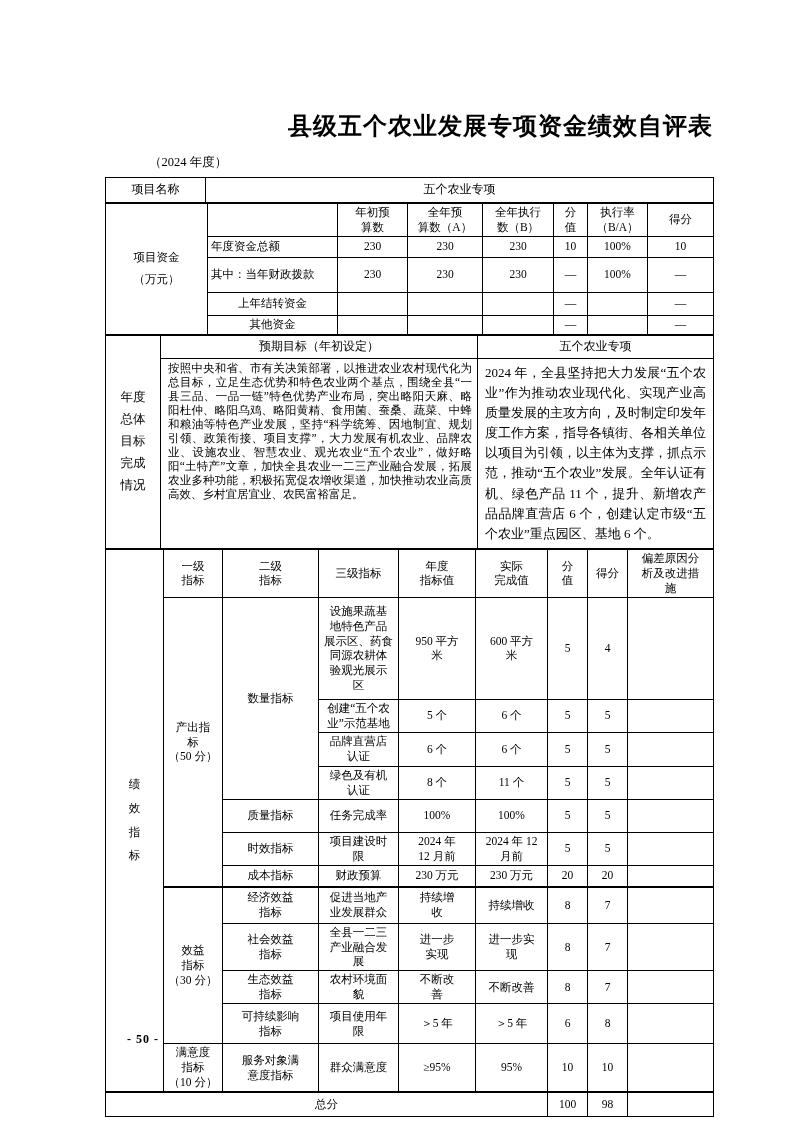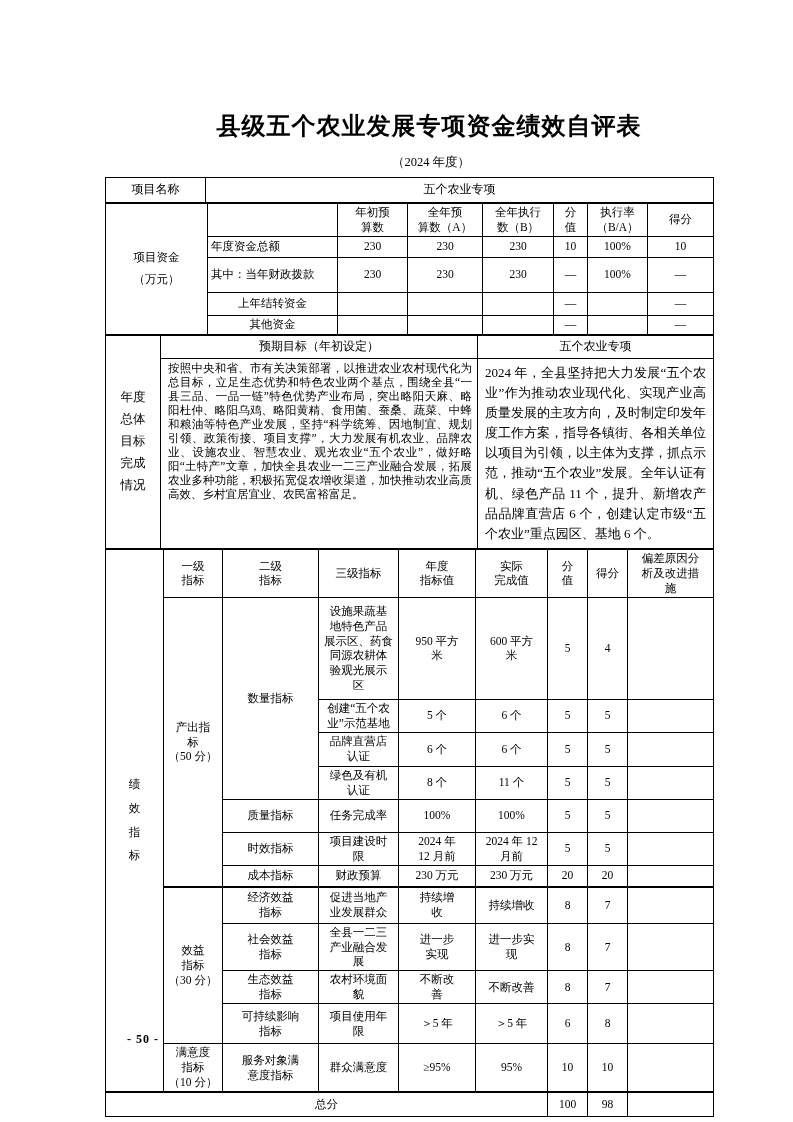--- a/index.html
+++ b/index.html
@@ -7,24 +7,24 @@
   .page {
     position: relative;
     width: 793px; height: 1122px;
     background: #fff;
     font-family: "Liberation Serif", serif;
     color: #000;
     overflow: hidden;
   }
   .content { position: absolute; left: 105px; top: 112px; width: 608px; }
   .doc-title {
-    text-align: center; font-size: 24px; font-weight: bold;
+    text-align: right; font-size: 24px; font-weight: bold;
     margin: 0 0 0 40px; letter-spacing: 1px; line-height: 1.2;
   }
-  .doc-subtitle { text-align: center; font-size: 12.5px; margin: 13px 0 6px 44px; }
+  .doc-subtitle { text-align: left; font-size: 12.5px; margin: 13px 0 6px 44px; }
   table { border-collapse: collapse; table-layout: fixed; width: 608px; }
   td, th {
     border: 1px solid #000;
     font-weight: normal;
     text-align: center;
     vertical-align: middle;
     padding: 1px 3px;
     font-size: 12px;
     line-height: 1.3;
     white-space: pre-line;

